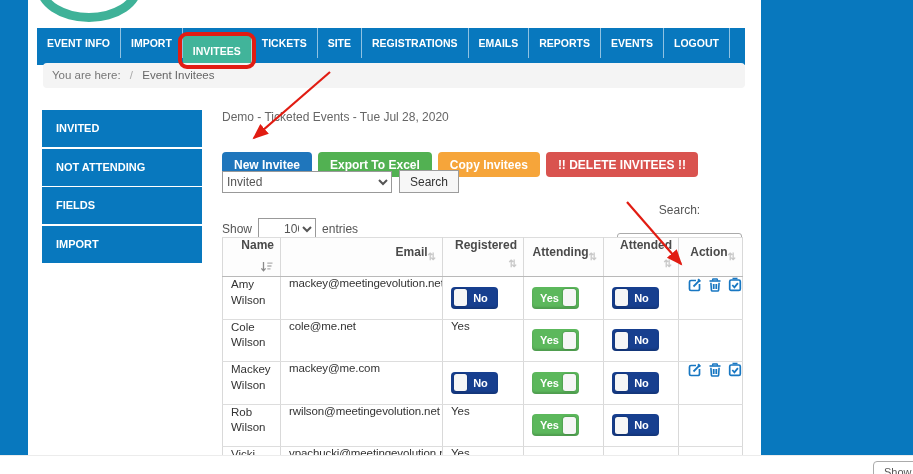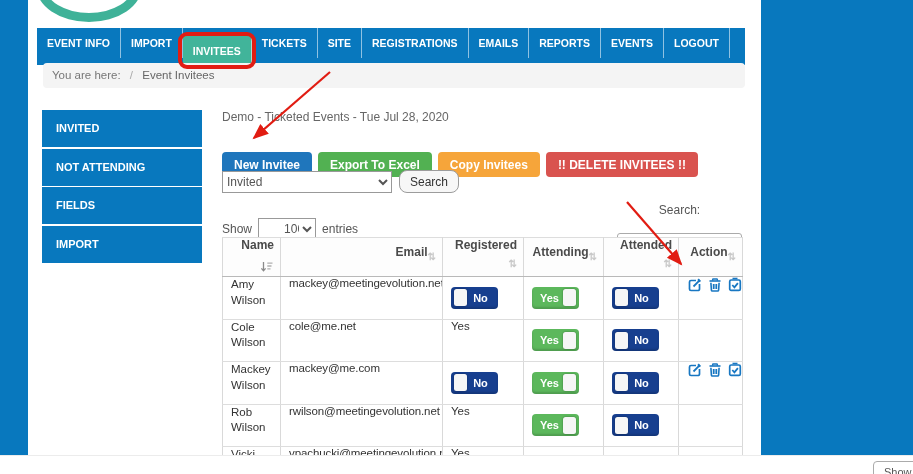--- a/index.html
+++ b/index.html
@@ -51,21 +51,21 @@
   .abtn.blue   { background:#1f76bc; }
   .abtn.green  { background:#52b152; }
   .abtn.orange { background:#f6a53a; }
   .abtn.red    { background:#d9534f; }
 
   .filter-row { position:absolute; left:194px; top:170px; display:flex; gap:7px; align-items:center; }
   .filter-select { width:170px; height:22px; font-family:inherit; font-size:12px;
                    color:#555; border:1px solid #999; background:#fff; }
   .search-btn { height:23px; padding:0 10px; font-family:inherit; font-size:12px;
                 color:#333; background:#f7f7f7; border:1px solid #9c9c9c;
-                border-radius:8px; cursor:pointer; }
+                border-radius:0; cursor:pointer; }
 
   .entries-row { position:absolute; left:194px; top:203px; width:520px; display:flex;
                  justify-content:space-between; align-items:center; font-size:12px; color:#555; }
   .entries-left { display:flex; align-items:center; gap:6px; }
   .len-select { width:58px; height:22px; font-family:inherit; font-size:12px;
                 color:#555; border:1px solid #999; background:#fff; text-align:center;padding-left:21px; }
   .entries-right { display:flex; align-items:center; gap:16px;flex-direction:column; }
   .tbl-search-input { width:125px; height:21px; border:1px solid #aaa; border-radius:3px;
                       font-family:inherit; font-size:12px; padding:0 4px; }
 

